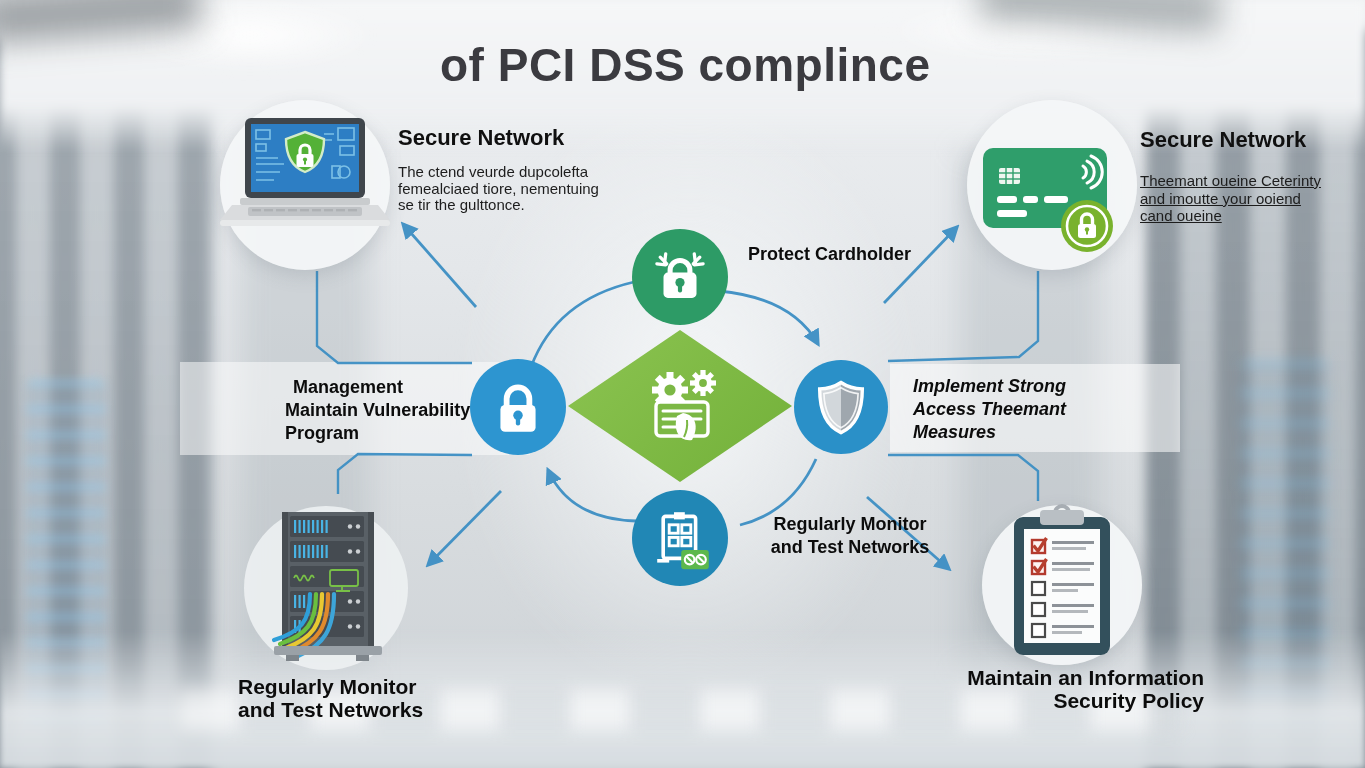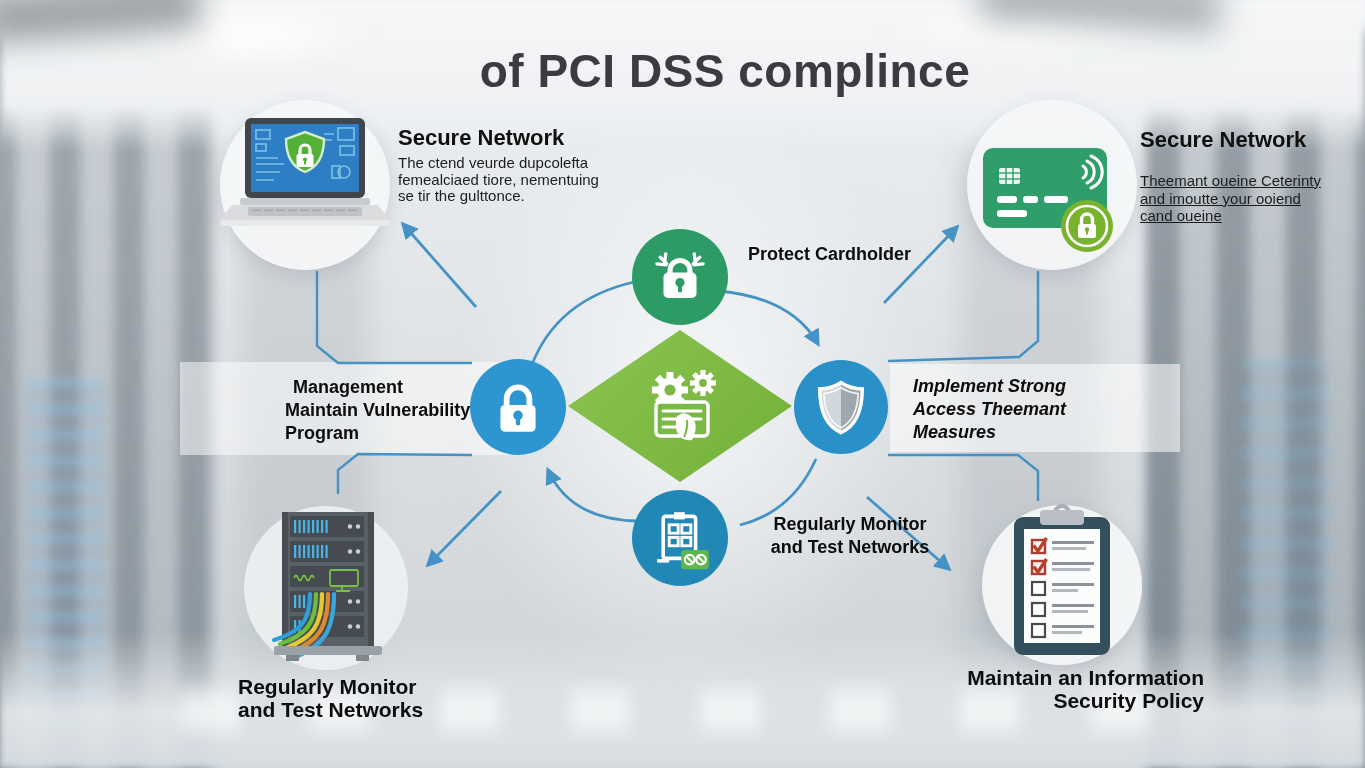--- a/index.html
+++ b/index.html
@@ -41,23 +41,23 @@
   .band-left{left:180px;top:362px;width:350px;height:93px;}
   .band-right{left:890px;top:364px;width:290px;height:88px;background:rgba(255,255,255,.55);}
   
   .circle{border-radius:50%;}
   .node-circle{display:flex;align-items:center;justify-content:center;}
   .big-circle{background:rgba(244,246,247,.93);box-shadow:0 6px 18px rgba(90,100,110,.18);}
   .diamond{left:568px;top:330px;width:224px;height:152px;
     background:linear-gradient(135deg,#8cc451,#72b039);
     clip-path:polygon(50% 0,100% 50%,50% 100%,0 50%);}
   
-  .title{left:440px;top:38px;width:570px;text-align:center;font-size:46px;font-weight:700;color:#3b3b40;letter-spacing:.5px;margin-top:6px;}
+  .title{left:440px;top:38px;width:570px;text-align:left;font-size:46px;font-weight:700;color:#3b3b40;letter-spacing:.5px;}
   .h-node{font-size:22px;font-weight:700;color:#101010;line-height:24px;}
-  .p-node{font-size:15px;color:#1d1d1d;line-height:16.5px;margin-top:5px;}
+  .p-node{font-size:15px;color:#1d1d1d;line-height:16.5px;margin-top:14px;}
   .label{font-size:18px;font-weight:700;color:#0c0c0c;line-height:23px;}
   .caption{font-size:21px;font-weight:700;color:#0c0c0c;line-height:23px;}
   svg{display:block;}
 </style>
 </head>
 <body>
 
 <div class="stage">
 
   <div class="bg bg-rack-left"></div>

